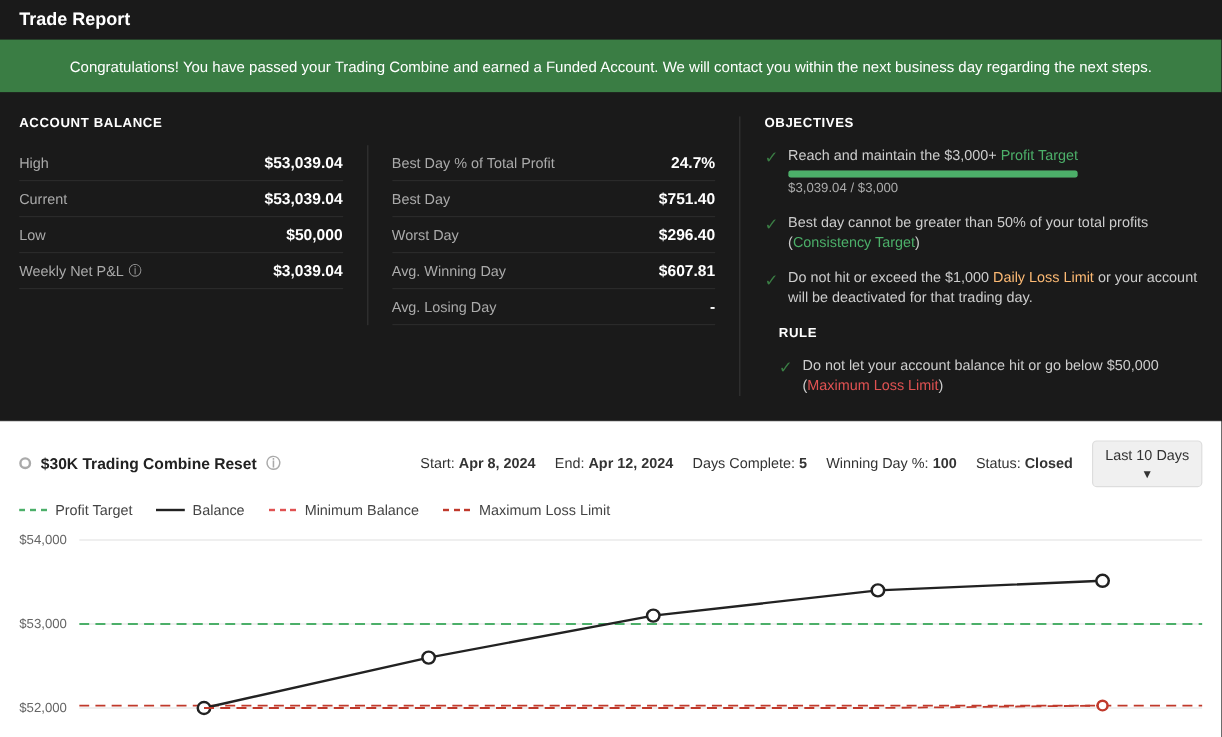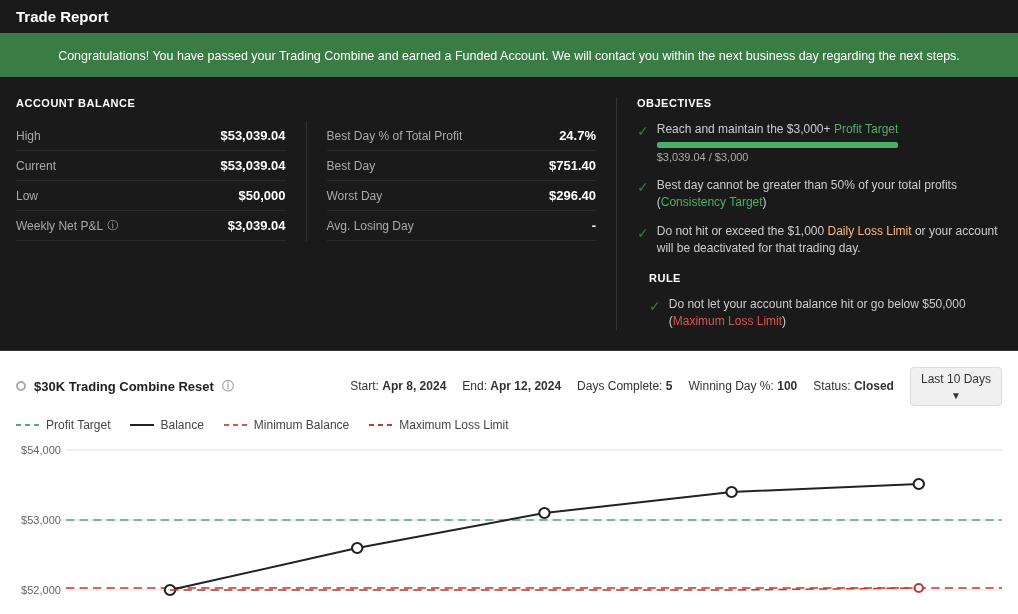--- a/index.html
+++ b/index.html
@@ -279,21 +279,21 @@
       flex: 0 0 50px;
       display: flex;
       flex-direction: column;
       justify-content: space-between;
       padding: 4px 0;
     }
 
     .y-label {
       font-size: 11px;
       color: #666;
-      text-align: center;
+      text-align: left;
     }
 
     .chart-plot {
       flex: 1;
       position: relative;
     }
   </style>
 </head>
 <body>
 
@@ -340,20 +340,24 @@
           <span class="stat-label">Best Day % of Total Profit</span>
           <span class="stat-value">24.7%</span>
         </div>
         <div class="stat-row">
           <span class="stat-label">Best Day</span>
           <span class="stat-value">$751.40</span>
         </div>
         <div class="stat-row">
           <span class="stat-label">Worst Day</span>
           <span class="stat-value">$296.40</span>
+        </div>
+        <div class="stat-row">
+          <span class="stat-label">Avg. Winning Day</span>
+          <span class="stat-value">$607.81</span>
         </div>
         <div class="stat-row">
           <span class="stat-label">Avg. Losing Day</span>
           <span class="stat-value">-</span>
         </div>
       </div>
     </div>
   </div>
 
   <div class="right-panel">

